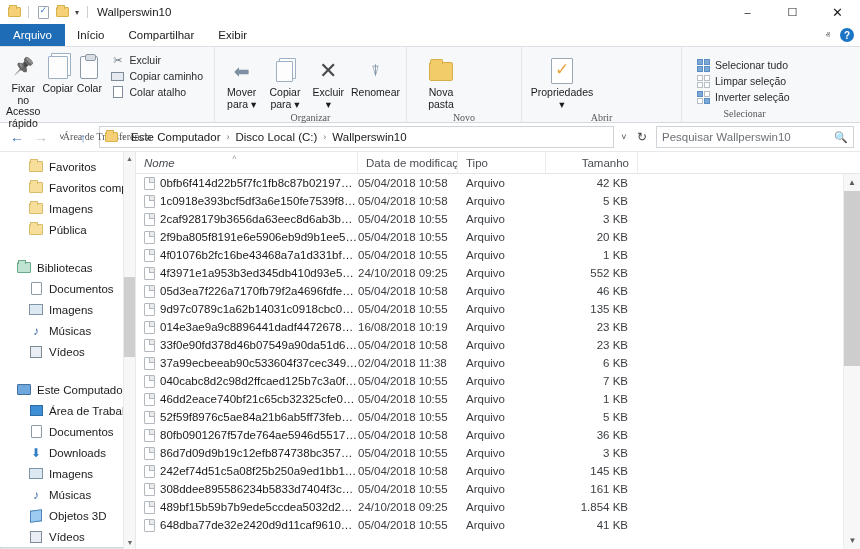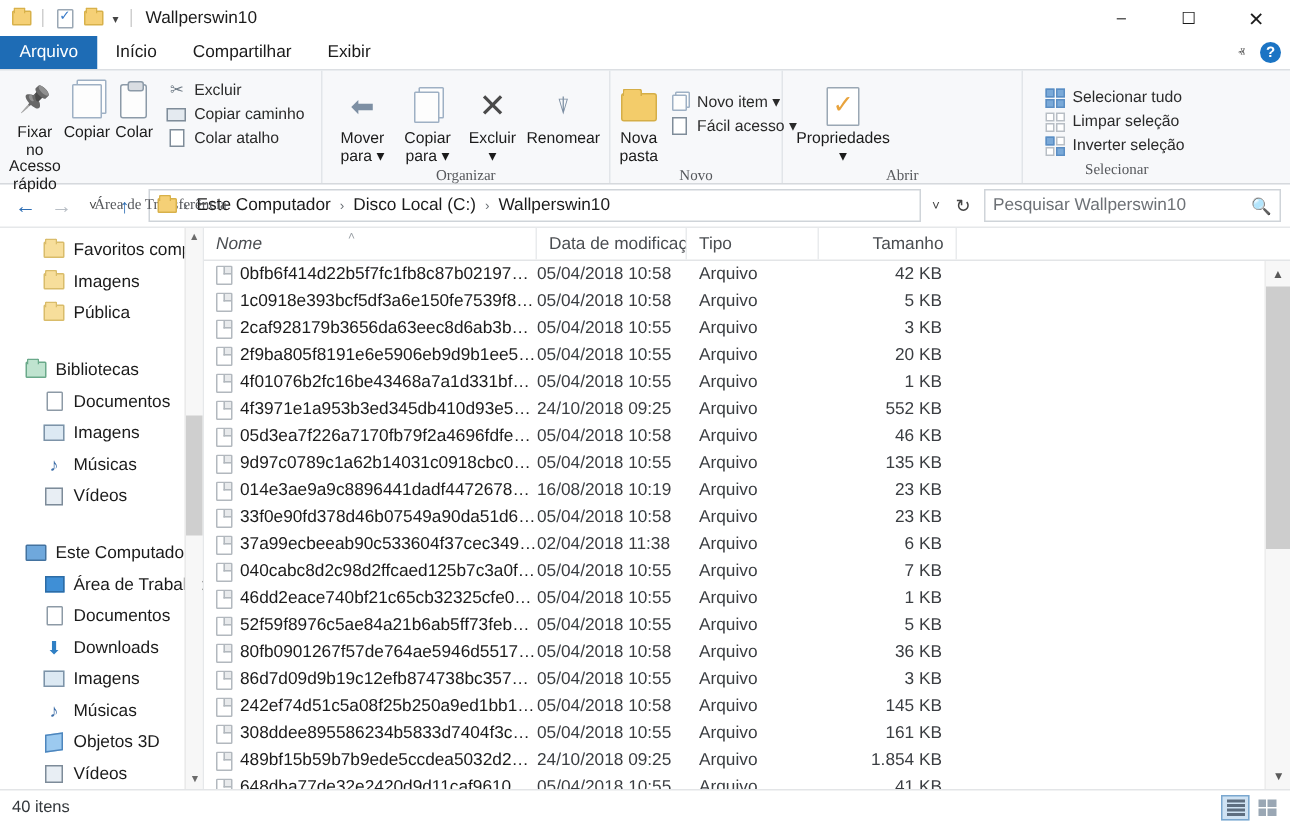--- a/index.html
+++ b/index.html
@@ -335,34 +335,20 @@
     </div>
 
     <div class="rgroup" style="width:115px;">
       <div class="rgroup-body" style="padding-top:4px;">
         <div class="bigbtn">
           <span class="glyph">
               <span class="folder-big"></span>
             </span>
           <span class="lbl"><span>Nova</span><br><span>pasta</span></span>
         </div>
-        <div class="smallcol" style="padding-top:6px;">
-          <div class="smallbtn">
-            <span class="sglyph">
-                <span class="doc-stack" style="width:10px;height:11px;box-shadow:2px -2px 0 -1px #fdfdfd,2px -2px 0 0 #9eb0c4;"></span>
-              </span>
-            <span>Novo item ▾</span>
-          </div>
-          <div class="smallbtn">
-            <span class="sglyph">
-                <span class="mini-sq" style="width:10px;height:12px;"></span>
-              </span>
-            <span>Fácil acesso ▾</span>
-          </div>
-        </div>
       </div>
       <div class="rgroup-name">Novo</div>
     </div>
 
     <div class="rgroup" style="width:160px;">
       <div class="rgroup-body" style="padding-top:4px;">
         <div class="bigbtn" style="width:70px;">
           <span class="glyph">
               <span class="props-big"></span>
             </span>
@@ -441,20 +427,26 @@
   </div>
 
   <div class="main">
 
     <div class="sidebar">
       <div class="navlist" id="navlist">
           <div class="navitem lvl1">
             <span class="nav-ico">
               <span class="ic-folder"></span>
             </span>
+            <span>Favoritos</span>
+          </div>
+          <div class="navitem lvl1">
+            <span class="nav-ico">
+              <span class="ic-folder"></span>
+            </span>
             <span>Favoritos compa</span>
           </div>
           <div class="navitem lvl1">
             <span class="nav-ico">
               <span class="ic-folder"></span>
             </span>
             <span>Imagens</span>
           </div>
           <div class="navitem lvl1">
             <span class="nav-ico">
@@ -747,34 +739,13 @@
           </div>
         </div>
       <div class="fp-scroll">
         <div class="fp-arrow">▲</div>
         <div class="fp-thumb"></div>
         <div class="fp-arrow bot">▼</div>
       </div>
     </div>
   </div>
 
-  <div class="statusbar">
-    <span class="status-txt">40 itens</span>
-    <div class="view-btns">
-      <span class="vbtn active">
-        <span class="vb-details">
-            <i></i>
-            <i></i>
-            <i></i>
-            <i></i>
-          </span>
-      </span>
-      <span class="vbtn">
-        <span class="vb-icons">
-            <i></i>
-            <i></i>
-            <i></i>
-            <i></i>
-          </span>
-      </span>
-    </div>
-  </div>
 </div>
 
 </body></html>

